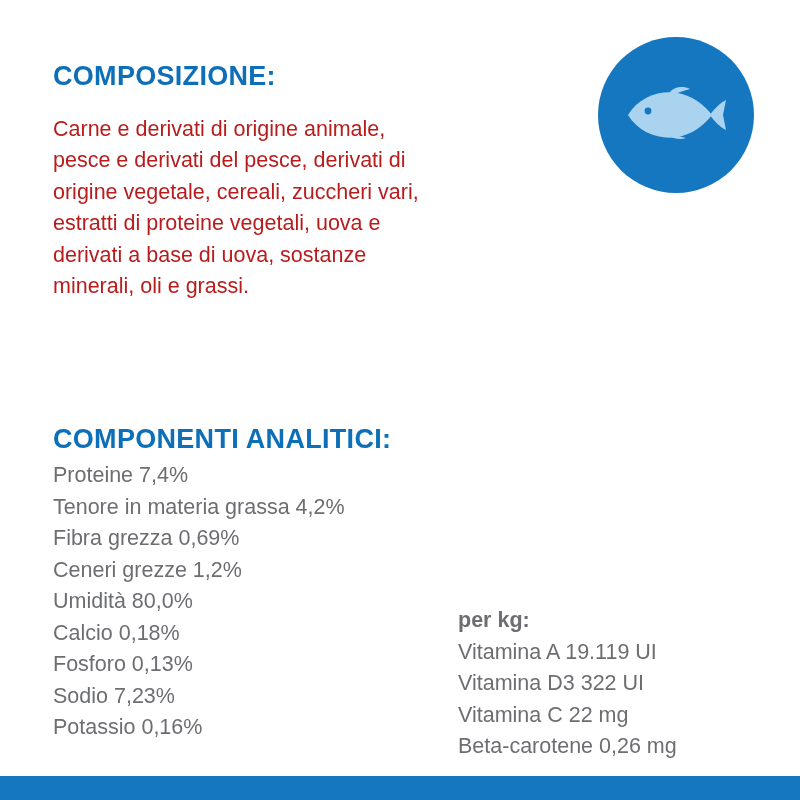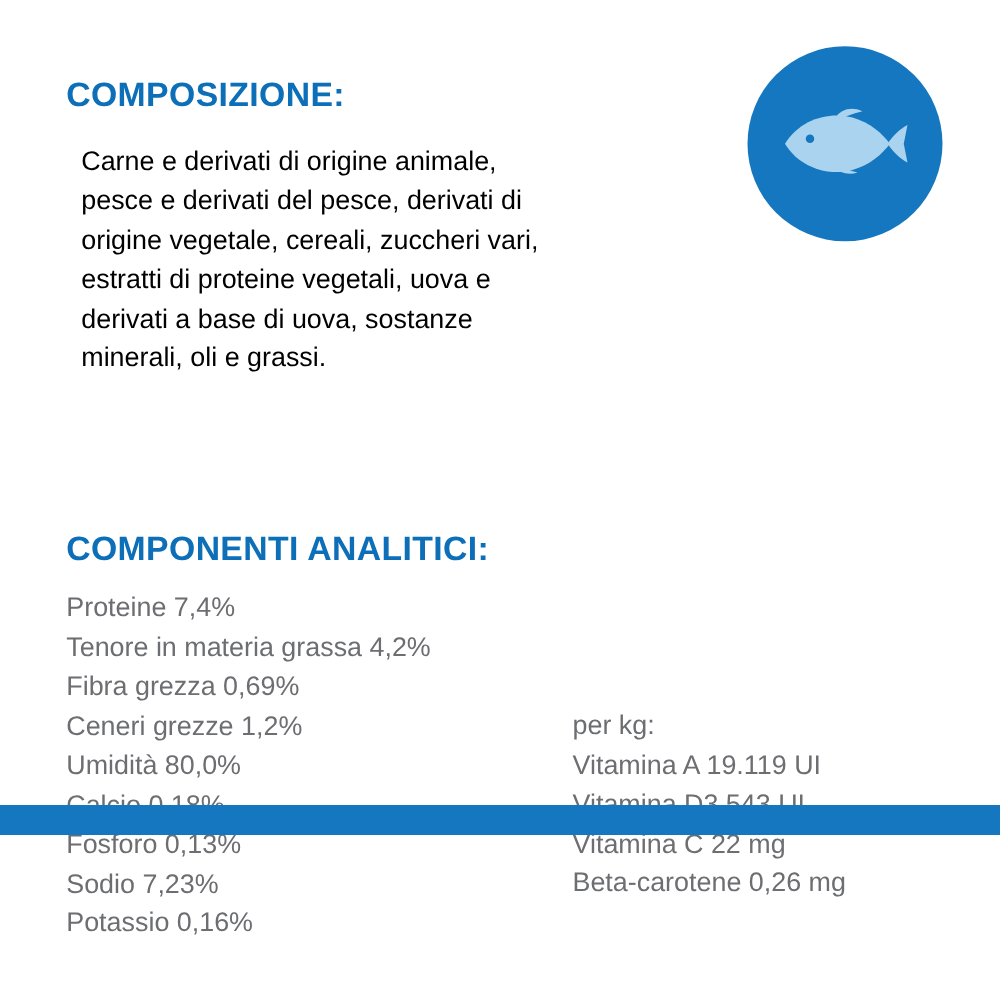--- a/index.html
+++ b/index.html
@@ -10,45 +10,44 @@
     width: 800px;
     height: 800px;
     background: #ffffff;
     font-family: "Liberation Sans", sans-serif;
     position: relative;
     overflow: hidden;
   }
   .page {
     position: relative;
     width: 800px;
-    height: 668px;
+    height: 800px;
     box-sizing: border-box;
   }
   .section-title {
     color: #0d6fb8;
     font-size: 27px;
     font-weight: bold;
     letter-spacing: 0.3px;
     line-height: 1.1;
   }
   #composition-title {
     position: absolute;
     left: 53px;
     top: 44px;
   }
   #composition-text {
     position: absolute;
     left: 53px;
     top: 92px;
     width: 530px;
-    color: #000000;
+    color: #b91c1c;
     font-size: 21.5px;
     line-height: 31.5px;
     white-space: pre-line;
-    margin-left: 12px;
   }
   #fish-badge {
     position: absolute;
     left: 598px;
     top: 37px;
     width: 156px;
     height: 156px;
     border-radius: 50%;
     background: #1577c0;
     display: flex;
@@ -59,40 +58,41 @@
     display: block;
   }
   #analytical-title {
     position: absolute;
     left: 53px;
     top: 407px;
   }
   #analytical-left {
     position: absolute;
     left: 53px;
-    top: 471px;
+    top: 460px;
     width: 400px;
     color: #6d6e71;
     font-size: 21.5px;
     line-height: 31.5px;
   }
   #analytical-right {
     position: absolute;
     left: 458px;
     top: 565px;
     width: 330px;
     color: #6d6e71;
     font-size: 21.5px;
     line-height: 31.5px;
   }
   .line {
     white-space: nowrap;
   }
   .bold-line {
-    font-weight: normal;
+    font-weight: bold;
+    margin-top: 40px;
   }
   #bottom-bar {
     position: absolute;
     left: 0;
     bottom: 0;
     width: 800px;
     height: 24px;
     background: #1577c0;
   }
 </style>
@@ -132,20 +132,20 @@
     <div class="line">Umidità 80,0%</div>
     <div class="line">Calcio 0,18%</div>
     <div class="line">Fosforo 0,13%</div>
     <div class="line">Sodio 7,23%</div>
     <div class="line">Potassio 0,16%</div>
   </div>
 
   <div id="analytical-right">
     <div class="line bold-line">per kg:</div>
     <div class="line">Vitamina A 19.119 UI</div>
-    <div class="line">Vitamina D3 543 UI</div>
+    <div class="line">Vitamina D3 322 UI</div>
     <div class="line">Vitamina C 22 mg</div>
     <div class="line">Beta-carotene 0,26 mg</div>
   </div>
 
   <div id="bottom-bar"></div>
 
 </div>
 
 </body></html>

